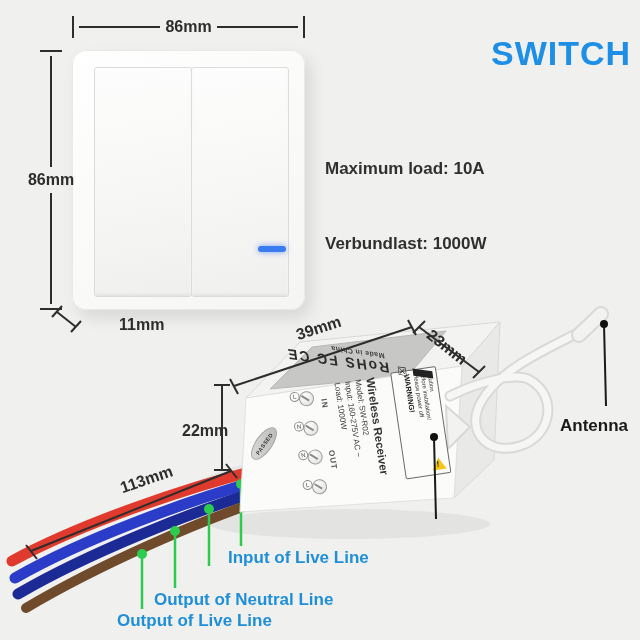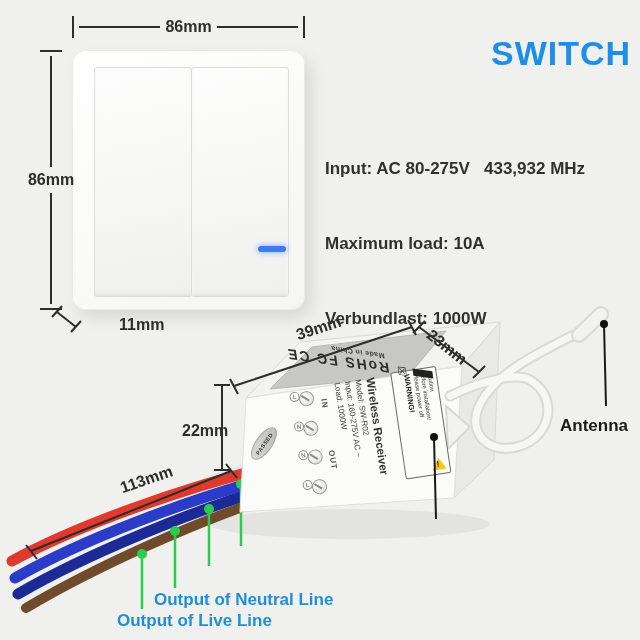--- a/index.html
+++ b/index.html
@@ -220,23 +220,23 @@
   <div class="abs dim-label" style="left:80px;top:316px;margin-left:39px;">11mm</div>
 
   <div class="abs dim-label rot" style="left:118px;top:480px;transform:rotate(-19deg);">113mm</div>
   <div class="abs dim-label rot" style="left:294px;top:327px;transform:rotate(-18deg);">39mm</div>
   <div class="abs dim-label rot" style="left:434px;top:326px;transform:rotate(38deg);">23mm</div>
   <div class="abs dim-label" style="left:182px;top:422px;text-align:right;">22mm</div>
 
   <div class="abs title-blue" id="switch-title">SWITCH</div>
 
   <div class="abs" id="specs">
-    <div>Input: AC 80-275V   433,932 MHz</div>
     <div>Maximum load: 10A</div>
     <div>Verbundlast: 1000W</div>
   </div>
 
   <div class="abs black-label" style="left:560px;top:416px;">Antenna</div>
 
+  <div class="abs callout-label" style="left:228px;top:548px;">Input of Live Line</div>
   <div class="abs callout-label" style="left:117px;top:611px;">Output of Live Line</div>
   <div class="abs callout-label" style="left:154px;top:590px;">Output of Neutral Line</div>
 
 </div>
 
 </body></html>

